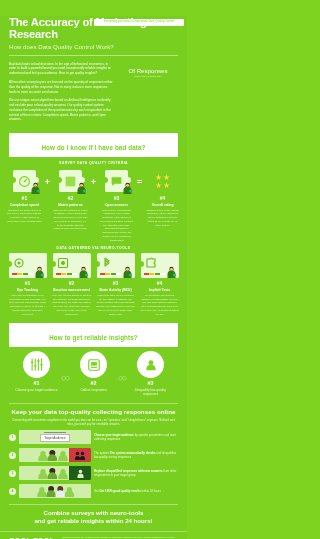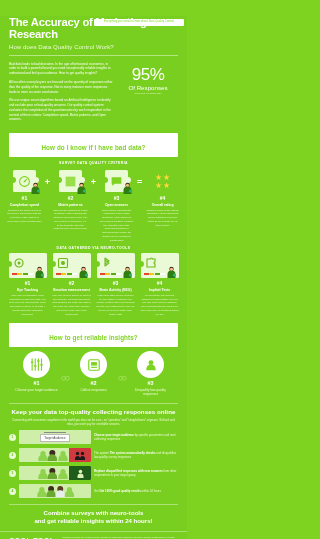--- a/index.html
+++ b/index.html
@@ -185,21 +185,20 @@
     <div class="subtitle">How does Data Quality Control Work?</div>
     <div class="rule"></div>
 
     <div class="introwrap">
       <div class="intro">
         <p>Bad data leads to bad decisions. In the age of behavioral economics, in order to build a powerful brand you need exceptionally reliable insights to understand and feel your audience. How to get quality insights?</p>
         <p>All too often survey buyers are focused on the quantity of responses rather than the quality of the response. Not in every instance more responses leads to more accurate conclusions.</p>
         <p>We use unique smart algorithms based on Artificial Intelligence to identify and exclude poor or bad-quality answers. Our quality control system evaluates the completion of the questionnaires by each respondent in the context of three criteria: Completion speed, Matrix patterns, and Open answers.</p>
       </div>
       <div class="statbox">
-        <div class="num">95%</div>
         <div class="lbl">Of Responses</div>
         <div class="sub">would end in a single case</div>
       </div>
     </div>
   </div>
 
   <div class="pill">
     <span>How do I know if I have bad data?</span>
   </div>
   <div class="caps">SURVEY DATA QUALITY CRITERIA</div>

